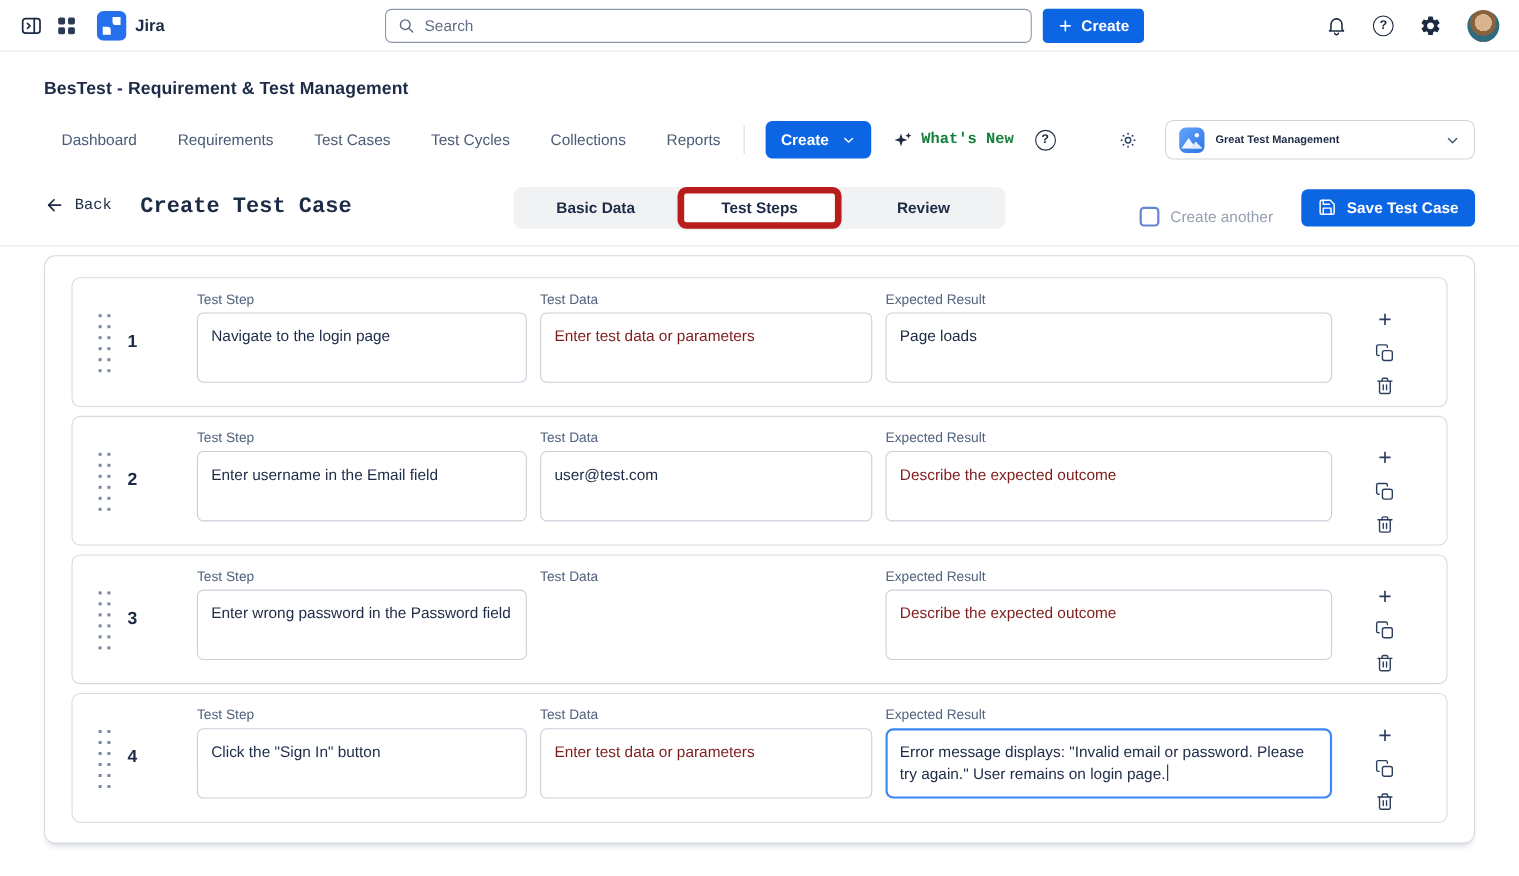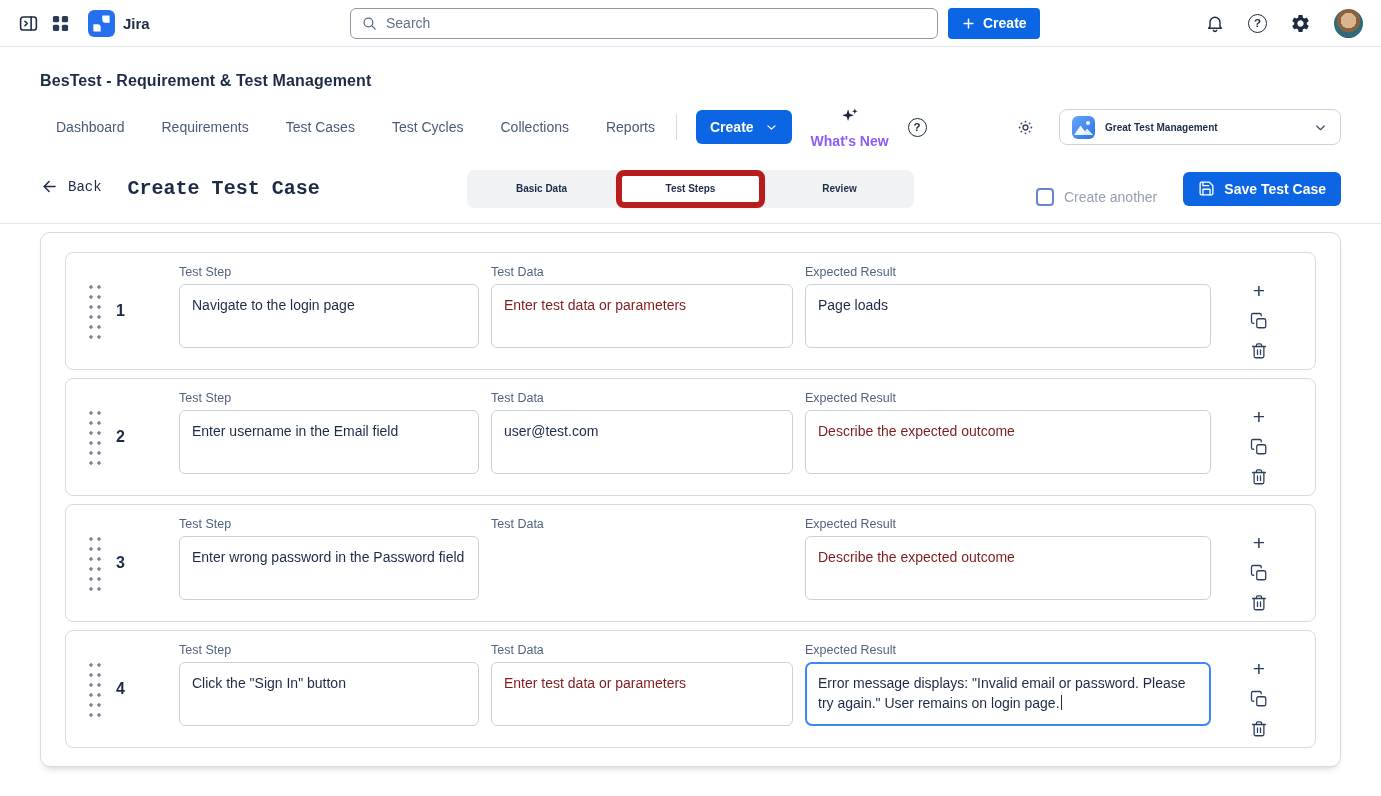--- a/index.html
+++ b/index.html
@@ -32,38 +32,38 @@
   
   .navrow { margin-top:17px; padding:0 40px; display:flex; align-items:center; height:40px; }
   .nav-links { display:flex; gap:37px;margin-left:16px; }
   .nav-link { font-size:14px; font-weight:500; color:#4a5b76; background:none; border:none;
     cursor:pointer; font-family:inherit; padding:0; }
   .nav-sep { width:1px; height:26px; background:#d8dce2; margin:0 19px 0 21px; }
   .nav-create { height:34px; background:#0c66e4; color:#fff; border:none; border-radius:6px;
     font-size:14px; font-weight:700; display:flex; align-items:center; gap:11px; padding:0 14px;
     cursor:pointer; font-family:inherit; }
   .whats-new { margin-left:19px; display:flex; align-items:center; gap:8px; background:none; border:none;
-    font-size:14px; font-weight:600; color:#8b5cf6; cursor:pointer; font-family:Liberation Sans, sans-serif;flex-direction:column; }
+    font-size:14px; font-weight:600; color:#15803d; cursor:pointer; font-family:Liberation Mono, monospace; }
   .nav-help { margin-left:19px; }
   .nav-right { margin-left:auto; display:flex; align-items:center; gap:24px; }
   .proj-select { width:282px; height:36px; border:1px solid #cfd4dc; border-radius:8px; background:#fff;
     display:flex; align-items:center; gap:10px; padding:0 12px; cursor:pointer; font-family:inherit; }
   .proj-icon { width:23px; height:23px; border-radius:6px; flex:none;
     background:linear-gradient(135deg,#66a6f8,#2a72ea); display:flex; align-items:flex-end; justify-content:center; overflow:hidden; position:relative; }
   .proj-name { font-size:10px; font-weight:600; color:#1d2b47; flex:1; text-align:left; }
 
   
   .subheader { margin-top:13px; height:64px; padding:0 40px 6px; border-bottom:1px solid #e4e6ea;
     display:flex; align-items:center; }
   .sh-left { flex:1; display:flex; align-items:flex-start;font-family:Liberation Mono, monospace; }
   .back-btn { display:flex; align-items:center; gap:9px; background:none; border:none;
     font-size:14px; font-weight:500; color:#1d2b47; cursor:pointer; font-family:inherit; }
   .sh-title { margin-left:26px; font-size:20px; font-weight:700; color:#1d2b47; }
   .segmented { flex:none; display:flex; background:#f0f2f4; border-radius:8px; height:38px; padding:0; }
-  .segment { width:149px; display:flex; align-items:center; justify-content:center; font-size:10px;
+  .segment { width:149px; display:flex; align-items:center; justify-content:center; font-size:14px;
     font-weight:600; color:#1d2b47; background:none; border:none; cursor:pointer; font-family:inherit; border-radius:8px; }
   .segment.active { background:#fff; border:6px solid #b91c1c; box-shadow:0 1px 2px rgba(9,30,66,.08); }
   .sh-right { flex:1; display:flex; align-items:flex-end; justify-content:flex-end; }
   .chk-wrap { display:flex; align-items:center; gap:10px; cursor:pointer; }
   .checkbox { width:18px; height:18px; border:2px solid #6684cf; border-radius:4px; background:#fff; }
   .chk-label { font-size:14px; color:#96a0b0; }
   .save-btn { margin-left:26px; height:34px; background:#0c66e4; color:#fff; border:none; border-radius:6px;
     font-size:14px; font-weight:700; display:flex; align-items:center; gap:9px; padding:0 15px;
     cursor:pointer; font-family:inherit; }
 

